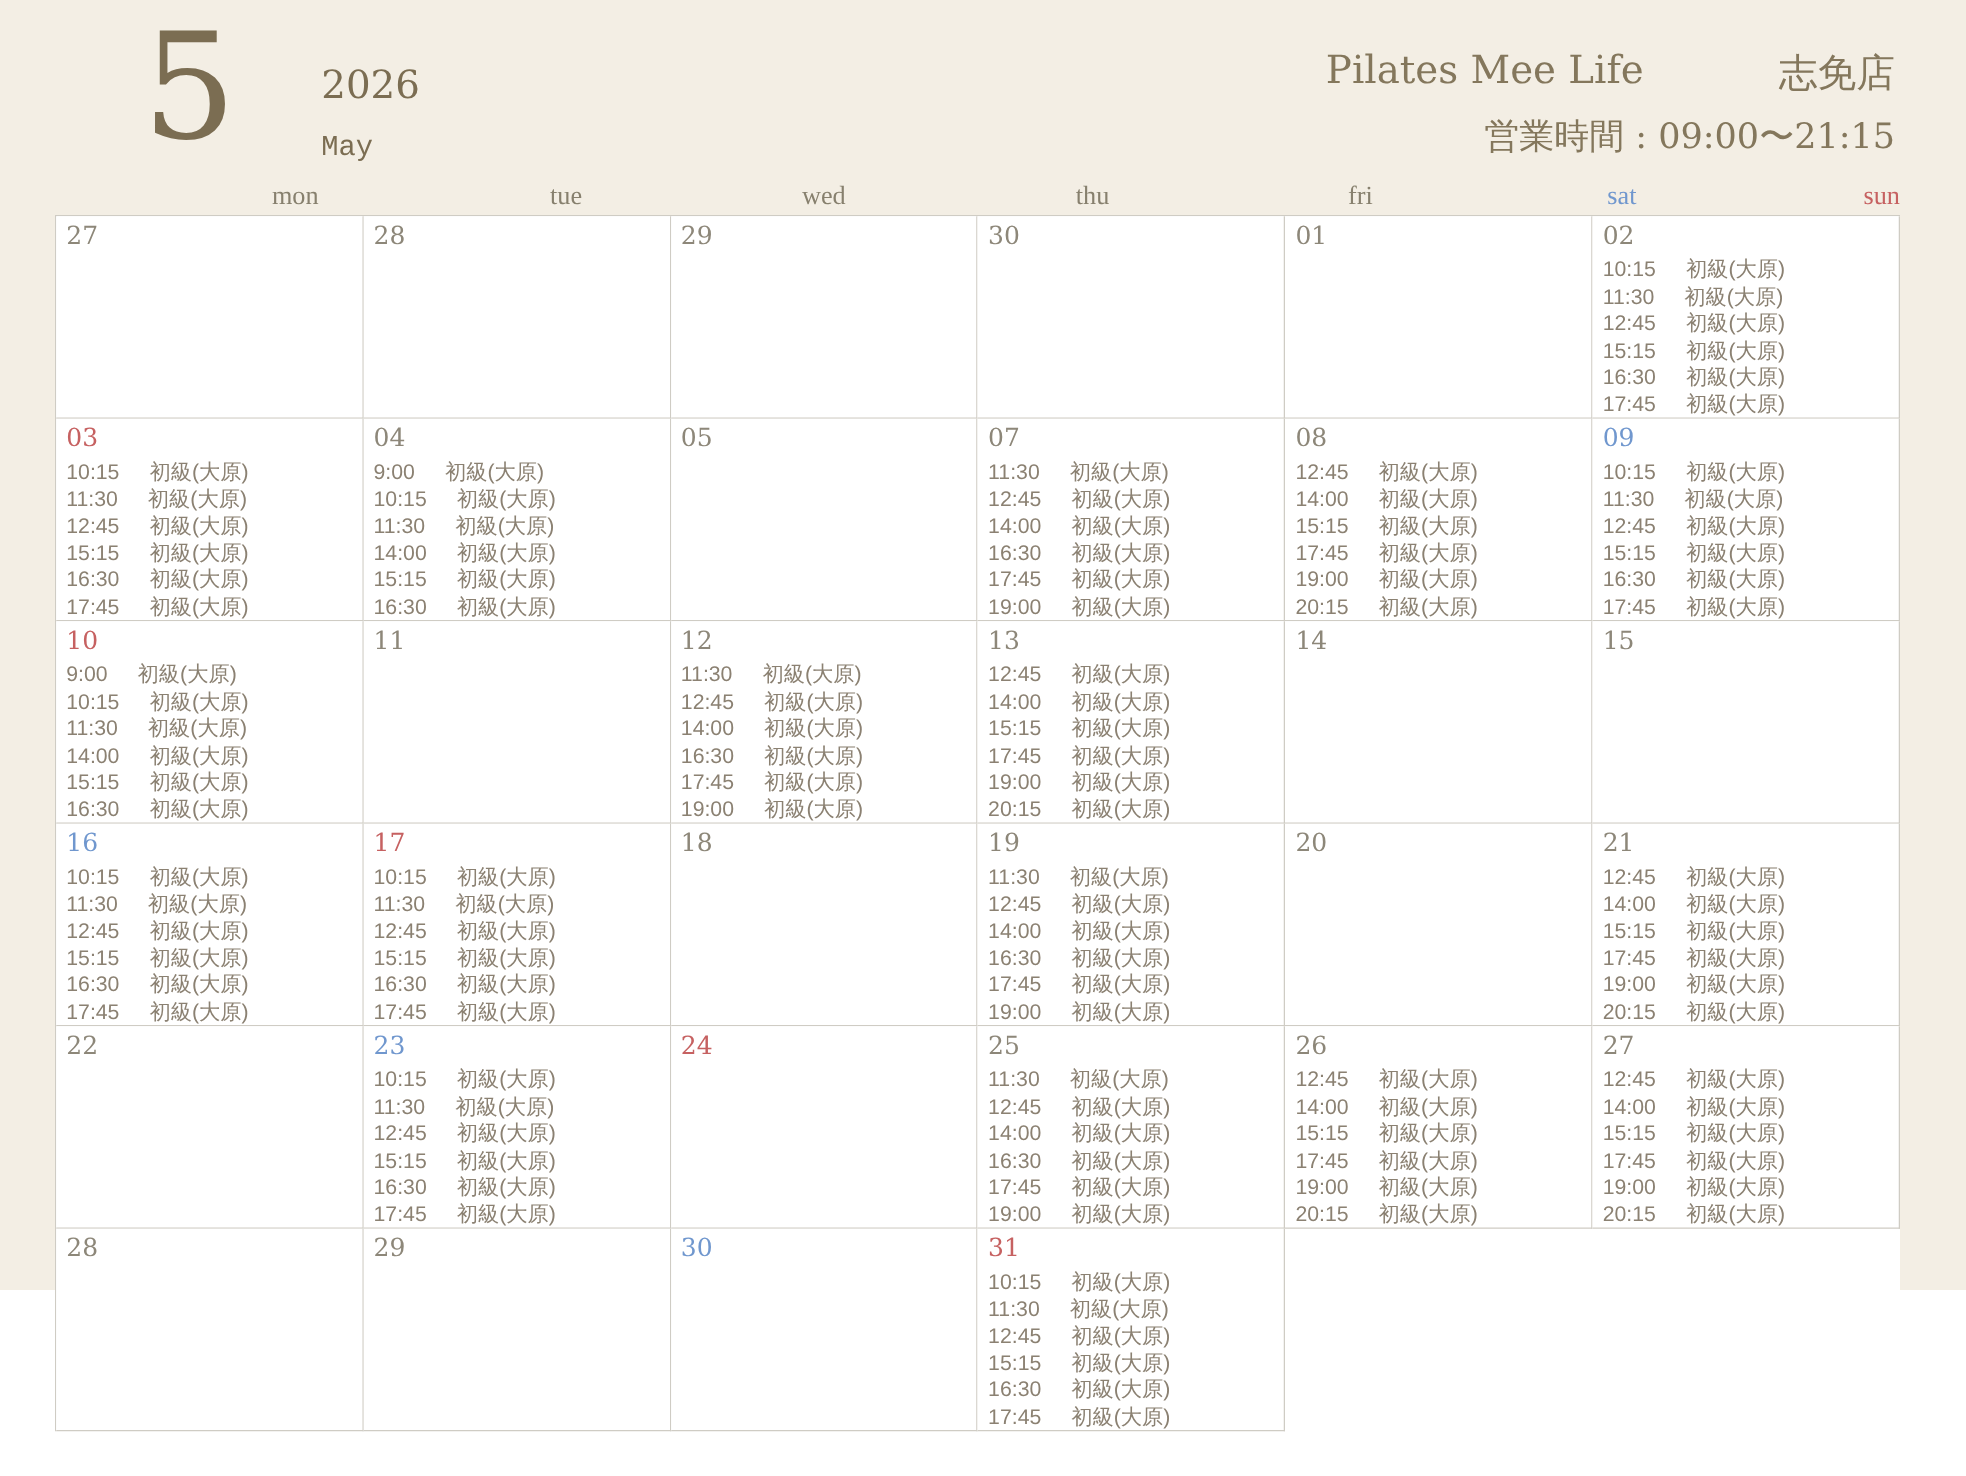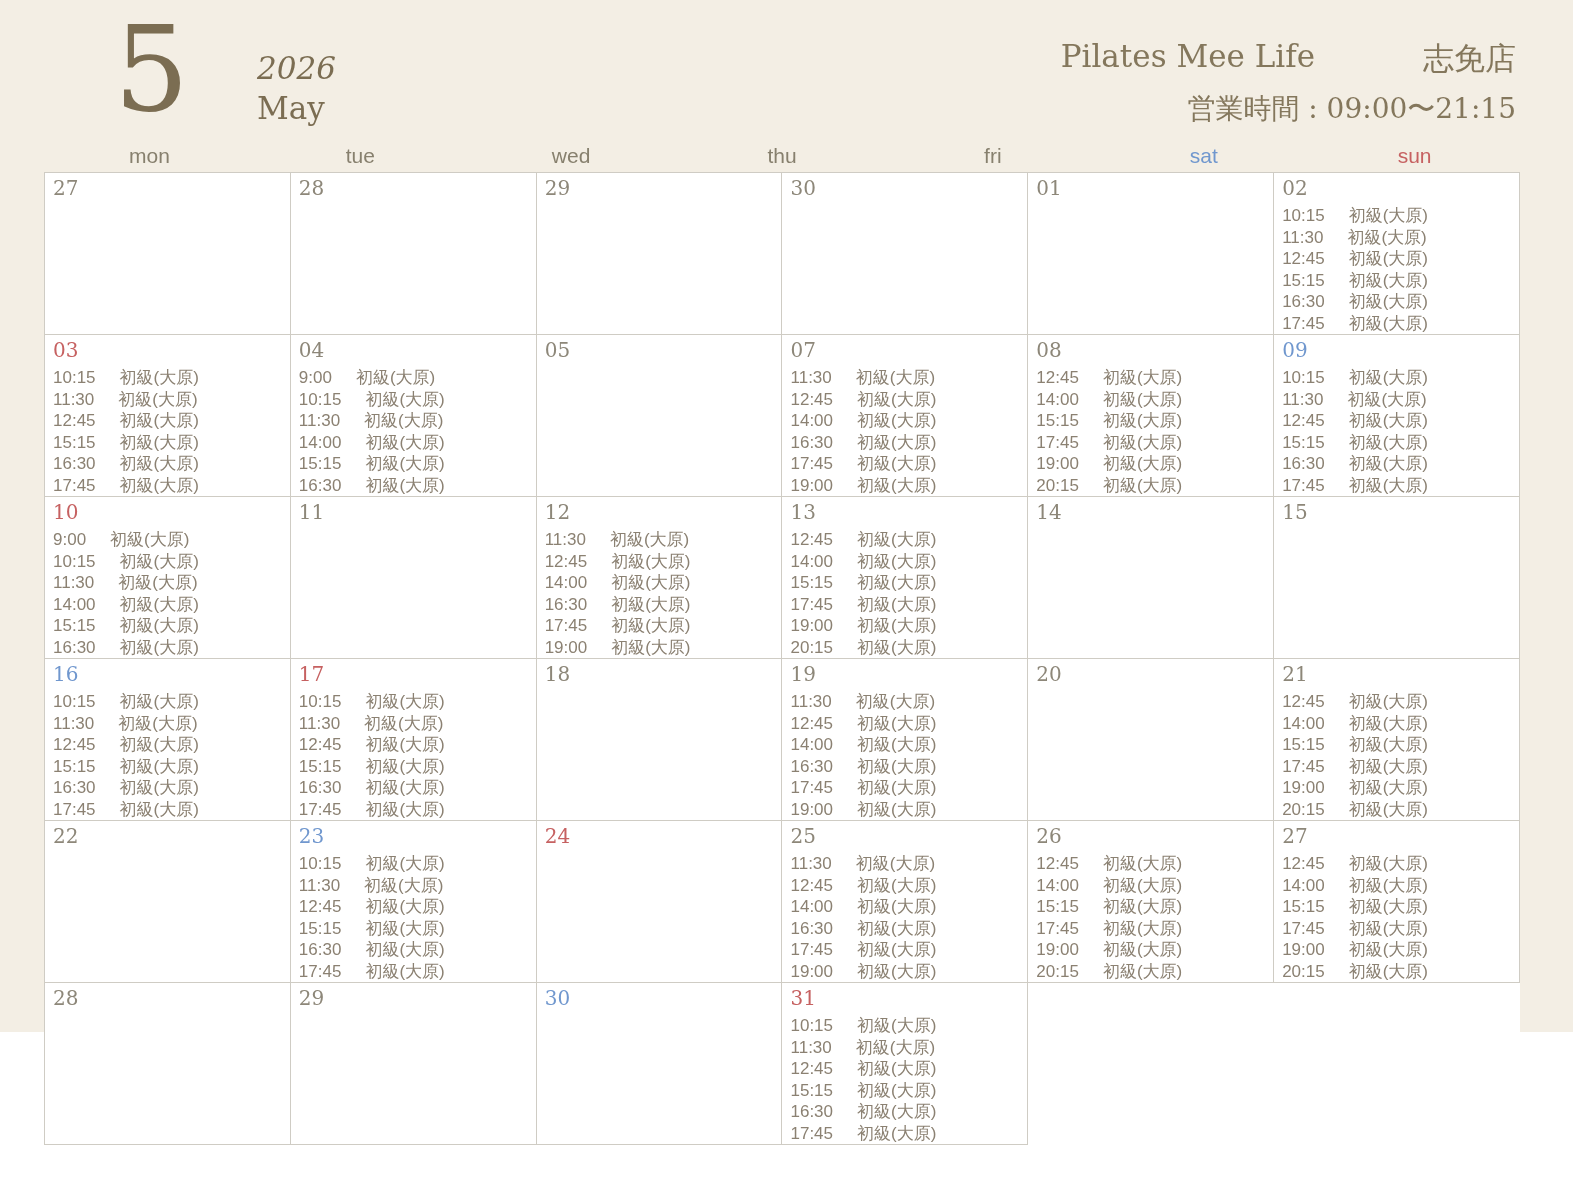--- a/index.html
+++ b/index.html
@@ -12,34 +12,34 @@
     background:var(--bg,#f3eee4);
   }
   
   .month-big {
     position:absolute; left:114px; top:8px;
     font-family:"DejaVu Serif", serif; font-size:118px; line-height:1.05;
     color:var(--brown,#7b6d52);
   }
   .ym { position:absolute; left:257px; top:50px; color:var(--brown,#7b6d52);
         font-family:"DejaVu Serif", serif; }
-  .ym .year { font-size:31px;font-style:italic; }
-  .ym .mname { font-size:31px; margin-top:4px; }
+  .ym .year { font-size:31px; }
+  .ym .mname { font-size:23px; margin-top:19px;font-family:Liberation Mono, monospace; }
   .studio {
     position:absolute; right:57px; top:38px; text-align:right;
     color:#84775c; font-family:"DejaVu Serif", serif;
   }
   .studio .line1 { display:flex; justify-content:center; gap:108px; font-size:31px; }
   .studio .line2 { font-size:28px; margin-top:10px; }
   
   .weekday-row {
     position:absolute; left:44px; top:144px; width:1476px;
     display:grid; grid-template-columns:repeat(7,1fr);
-    font-family:Liberation Sans, sans-serif; font-size:21px; color:#87806e;
-    text-align:center;
+    font-family:Liberation Serif, serif; font-size:21px; color:#87806e;
+    text-align:right;
   }
   .weekday-row .wh.saturday { color:var(--sat,#7097ce); }
   .weekday-row .wh.sunday   { color:var(--sun,#c66161); }
   
   .grid {
     position:absolute; left:44px; top:172px; width:1476px;
     display:grid; grid-template-columns:repeat(6,1fr); grid-auto-rows:162px;
     border-top:1px solid var(--border,#cfccc4);
     border-left:1px solid var(--border,#cfccc4);
     background:var(--cellbg,#ffffff);

